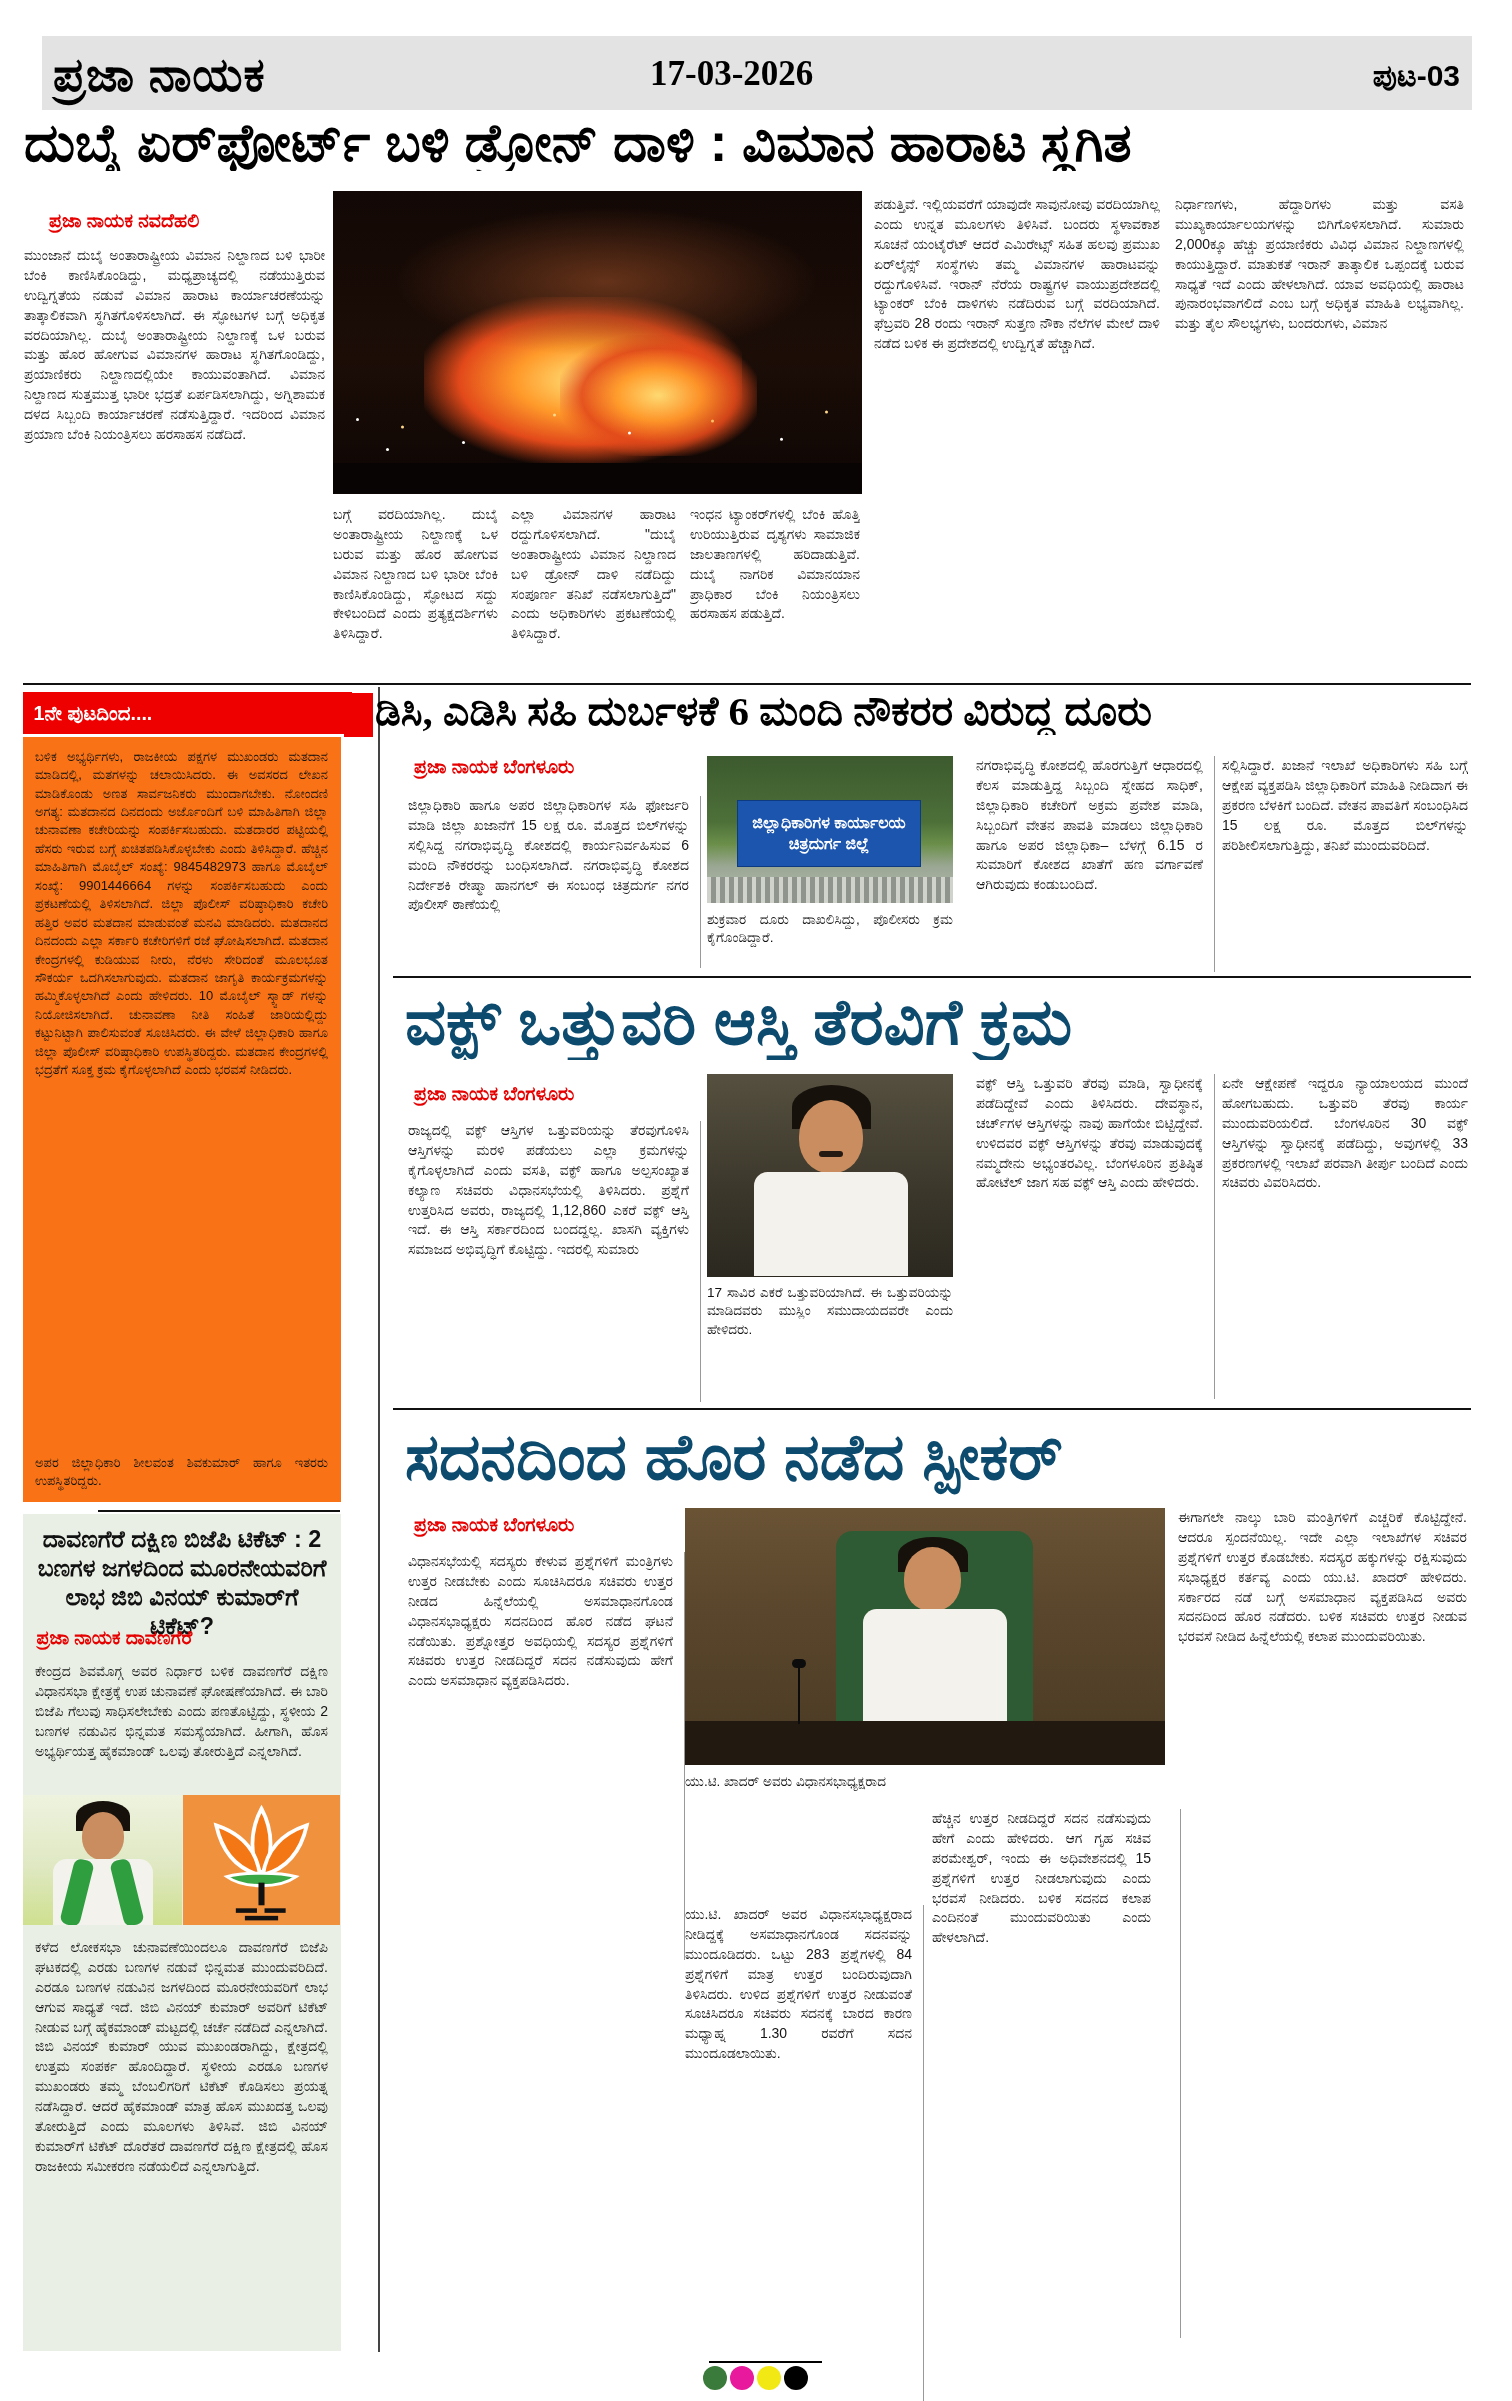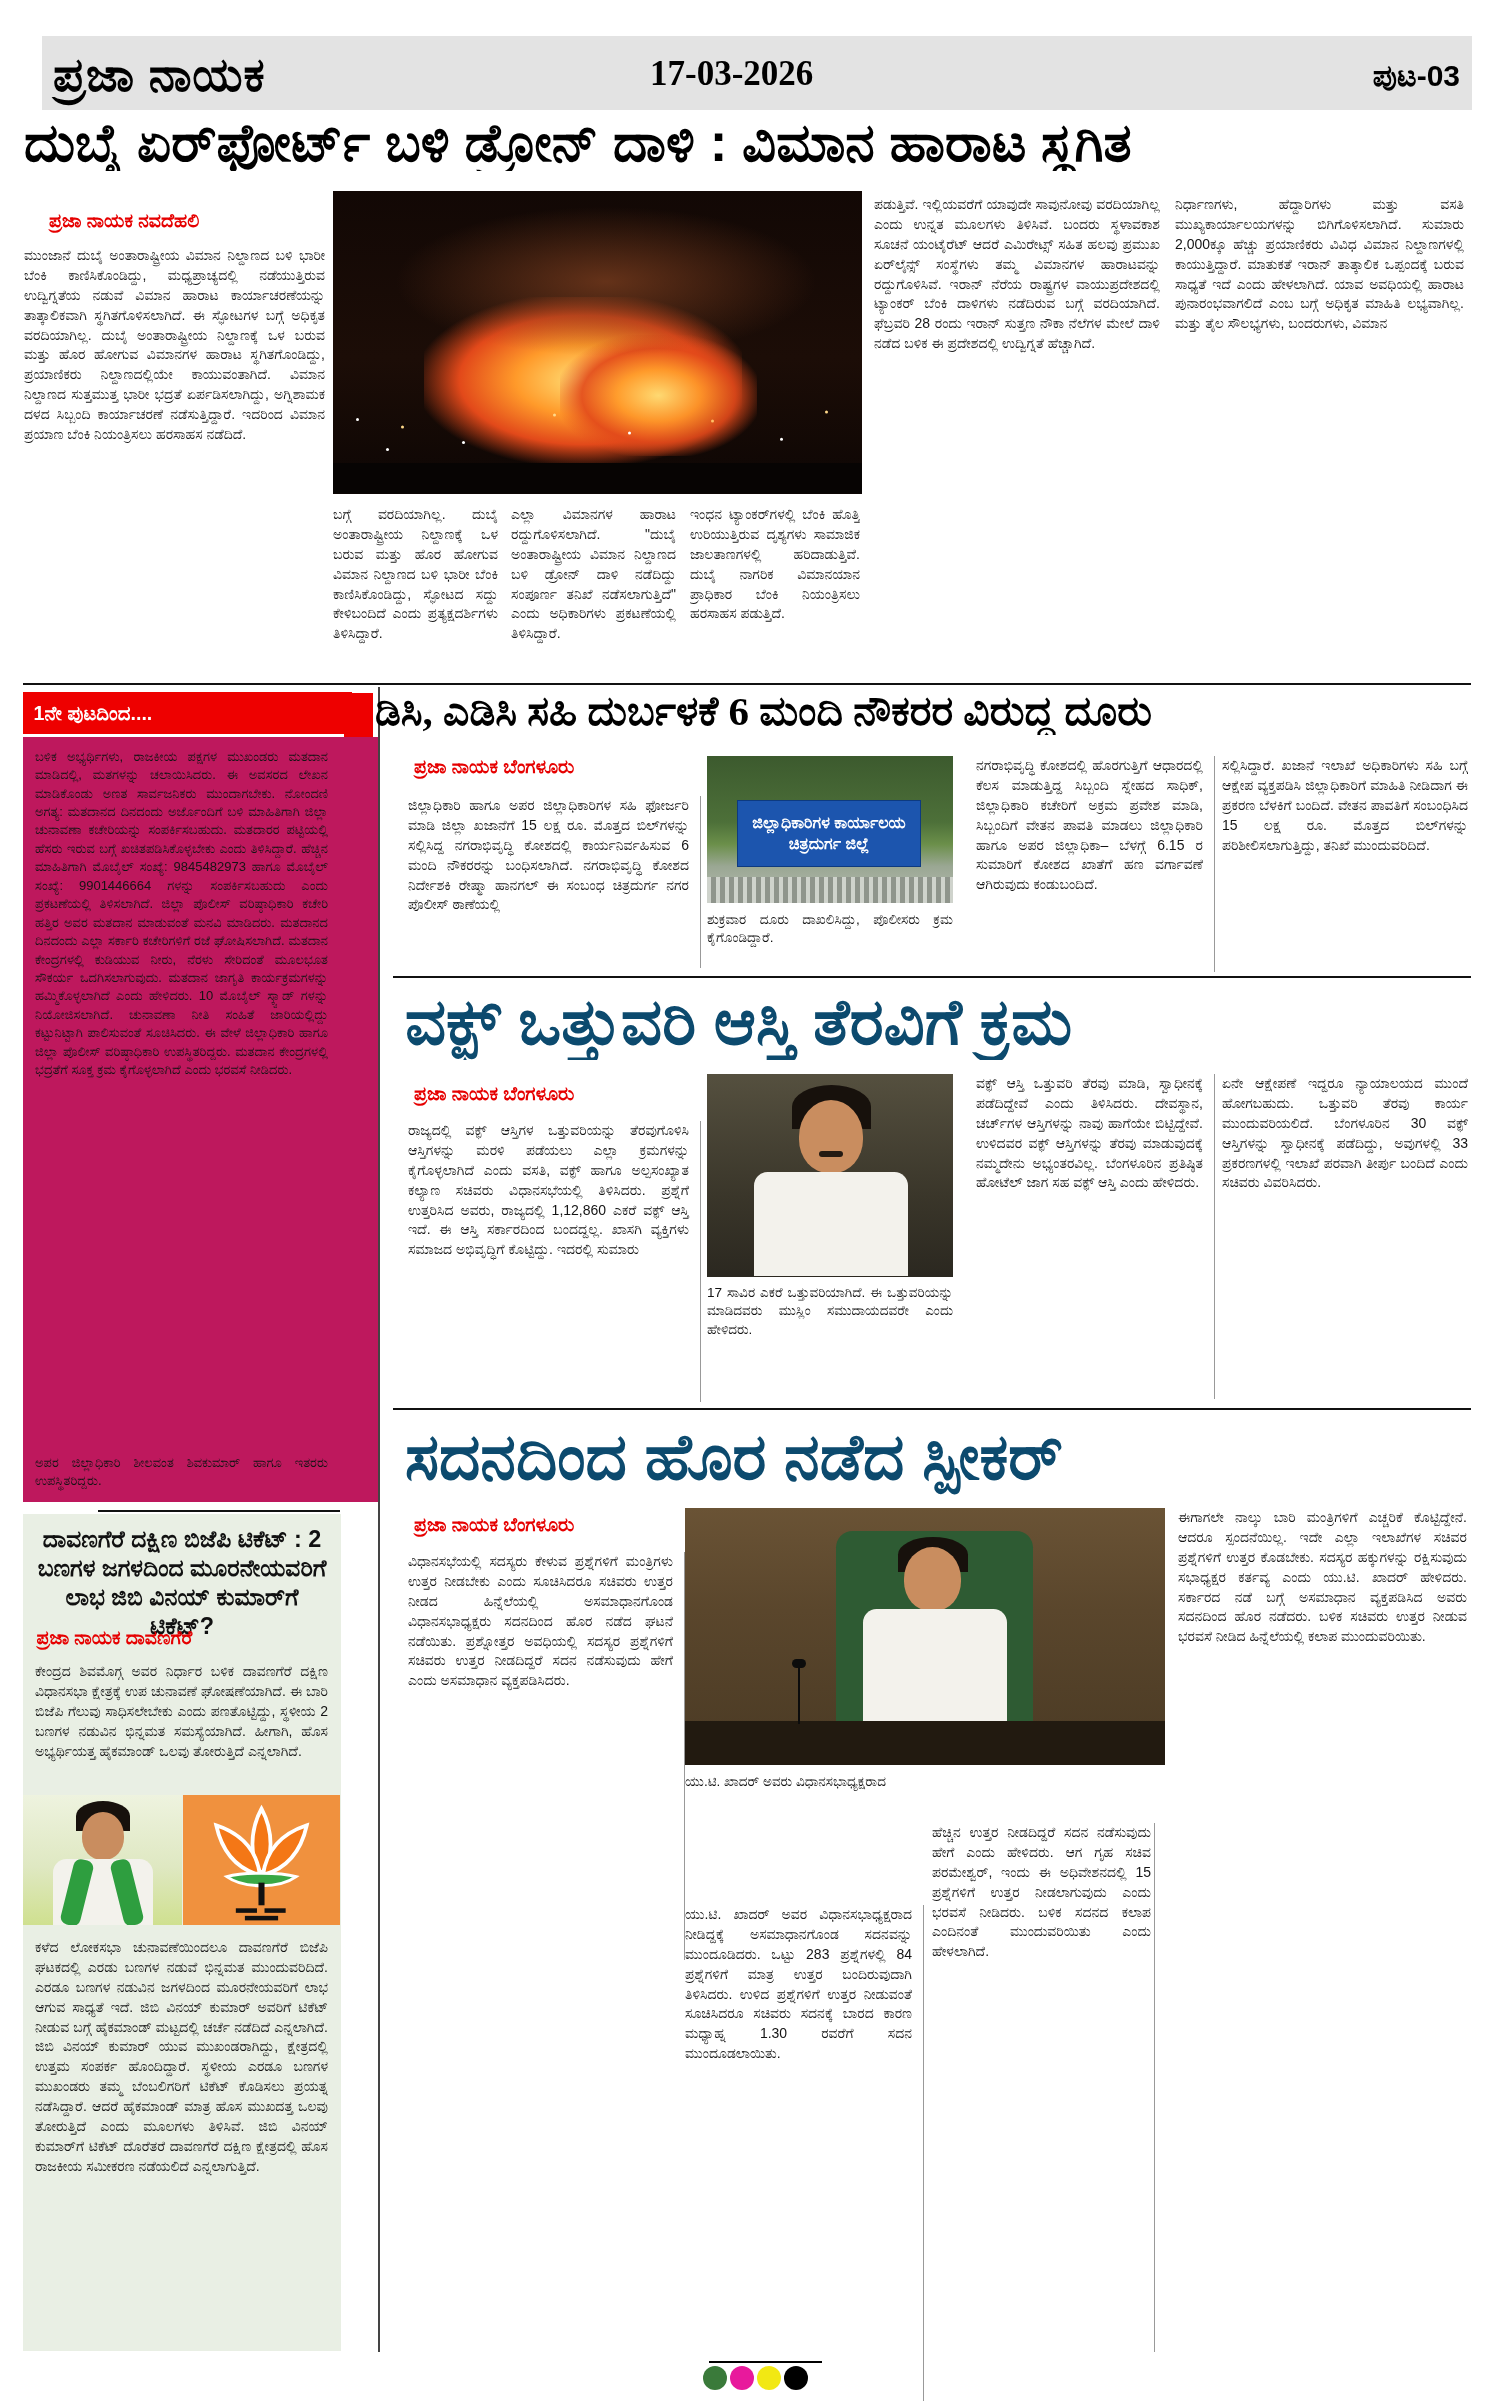--- a/index.html
+++ b/index.html
@@ -12,21 +12,21 @@
   .masthead{font-weight:900;font-size:47px;letter-spacing:0.8px;color:#000;}
   .date{font-family:"Liberation Serif",serif;font-weight:700;font-size:35px;color:#000;}
   .pageno{font-weight:900;font-size:30px;color:#000;}
   .h1{font-weight:900;font-size:53px;line-height:1.05;color:#000;white-space:nowrap;overflow:hidden;}
   .h2{font-weight:900;font-size:41px;color:#000;white-space:nowrap;overflow:hidden;}
   .h3{font-weight:700;font-size:64px;color:#0c4a6e;white-space:nowrap;overflow:hidden;}
   .byline{color:#e60000;font-weight:700;font-size:19px;}
   .body-text{font-size:14px;line-height:1.42;text-align:justify;color:#141414;overflow:hidden;}
   .caption{font-size:13.6px;line-height:1.35;text-align:justify;color:#141414;overflow:hidden;}
   .colrule{border-right:0.8px solid #999;}
-  .cream{background:#be185d;padding-left:37px;}
+  .cream{background:#f97316;}
   .greenbox{background:#e9efe4;}
   .red-label{background:#ee0000;color:#fff;font-weight:700;font-size:19.7px;display:flex;align-items:center;padding-left:10.6px;}
   .box-title{font-weight:900;font-size:23.4px;line-height:1.25;text-align:center;color:#111;}
   
   .photo{overflow:hidden;}
   .fire-photo{background:linear-gradient(180deg,#120805 0%,#1c0d07 55%,#0d0604 100%);}
   .fire-glow{background:radial-gradient(ellipse at center,#ffe27a 0%,#ff9a2a 30%,#e2491a 55%,rgba(70,20,8,0) 75%);}
   .smoke{background:radial-gradient(ellipse at center,rgba(120,60,30,.8) 0%,rgba(60,25,12,0) 70%);}
   .ground{background:#070403;}
   .dot-lights{width:3px;height:3px;background:#fff;border-radius:50%;
@@ -139,21 +139,21 @@
     <div class="abs hair" style="left:213px;top:29px;width:70px;height:35px;"></div>
     <div class="abs skin" style="left:219px;top:39px;width:57px;height:64px;"></div>
     <div class="abs shirt-white" style="left:178px;top:101px;width:144px;height:113px;"></div>
     <div class="abs desk" style="left:0;top:213px;width:480px;height:44px;"></div>
     <div class="abs" style="left:113px;top:159px;width:2.3px;height:57px;background:#0c0c0c;"></div>
     <div class="abs" style="left:107px;top:151px;width:13.6px;height:9px;background:#0c0c0c;border-radius:4.5px;"></div>
   </div>
   <div class="abs caption" style="left:685px;top:1773px;width:325px;height:26px;white-space:nowrap;">ಯು.ಟಿ. ಖಾದರ್ ಅವರು ವಿಧಾನಸಭಾಧ್ಯಕ್ಷರಾದ</div>
 
   <div class="abs body-text colrule" style="left:685px;top:1905px;width:227px;height:529px;padding-right:10.6px;">ಯು.ಟಿ. ಖಾದರ್ ಅವರ ವಿಧಾನಸಭಾಧ್ಯಕ್ಷರಾದ ನೀಡಿದ್ದಕ್ಕೆ ಅಸಮಾಧಾನಗೊಂಡ ಸದನವನ್ನು ಮುಂದೂಡಿದರು. ಒಟ್ಟು 283 ಪ್ರಶ್ನೆಗಳಲ್ಲಿ 84 ಪ್ರಶ್ನೆಗಳಿಗೆ ಮಾತ್ರ ಉತ್ತರ ಬಂದಿರುವುದಾಗಿ ತಿಳಿಸಿದರು. ಉಳಿದ ಪ್ರಶ್ನೆಗಳಿಗೆ ಉತ್ತರ ನೀಡುವಂತೆ ಸೂಚಿಸಿದರೂ ಸಚಿವರು ಸದನಕ್ಕೆ ಬಾರದ ಕಾರಣ ಮಧ್ಯಾಹ್ನ 1.30 ರವರೆಗೆ ಸದನ ಮುಂದೂಡಲಾಯಿತು.</div>
-  <div class="abs body-text colrule" style="left:932px;top:1809px;width:219px;height:529px;padding-right:3px;margin-top:14px;">ಹೆಚ್ಚಿನ ಉತ್ತರ ನೀಡದಿದ್ದರೆ ಸದನ ನಡೆಸುವುದು ಹೇಗೆ ಎಂದು ಹೇಳಿದರು. ಆಗ ಗೃಹ ಸಚಿವ ಪರಮೇಶ್ವರ್, ಇಂದು ಈ ಅಧಿವೇಶನದಲ್ಲಿ 15 ಪ್ರಶ್ನೆಗಳಿಗೆ ಉತ್ತರ ನೀಡಲಾಗುವುದು ಎಂದು ಭರವಸೆ ನೀಡಿದರು. ಬಳಿಕ ಸದನದ ಕಲಾಪ ಎಂದಿನಂತೆ ಮುಂದುವರಿಯಿತು ಎಂದು ಹೇಳಲಾಗಿದೆ.</div>
+  <div class="abs body-text colrule" style="left:932px;top:1809px;width:219px;height:529px;padding-right:29px;">ಹೆಚ್ಚಿನ ಉತ್ತರ ನೀಡದಿದ್ದರೆ ಸದನ ನಡೆಸುವುದು ಹೇಗೆ ಎಂದು ಹೇಳಿದರು. ಆಗ ಗೃಹ ಸಚಿವ ಪರಮೇಶ್ವರ್, ಇಂದು ಈ ಅಧಿವೇಶನದಲ್ಲಿ 15 ಪ್ರಶ್ನೆಗಳಿಗೆ ಉತ್ತರ ನೀಡಲಾಗುವುದು ಎಂದು ಭರವಸೆ ನೀಡಿದರು. ಬಳಿಕ ಸದನದ ಕಲಾಪ ಎಂದಿನಂತೆ ಮುಂದುವರಿಯಿತು ಎಂದು ಹೇಳಲಾಗಿದೆ.</div>
   <div class="abs body-text" style="left:1178px;top:1508px;width:289px;height:830px;">ಈಗಾಗಲೇ ನಾಲ್ಕು ಬಾರಿ ಮಂತ್ರಿಗಳಿಗೆ ಎಚ್ಚರಿಕೆ ಕೊಟ್ಟಿದ್ದೇನೆ. ಆದರೂ ಸ್ಪಂದನೆಯಿಲ್ಲ. ಇದೇ ಎಲ್ಲಾ ಇಲಾಖೆಗಳ ಸಚಿವರ ಪ್ರಶ್ನೆಗಳಿಗೆ ಉತ್ತರ ಕೊಡಬೇಕು. ಸದಸ್ಯರ ಹಕ್ಕುಗಳನ್ನು ರಕ್ಷಿಸುವುದು ಸಭಾಧ್ಯಕ್ಷರ ಕರ್ತವ್ಯ ಎಂದು ಯು.ಟಿ. ಖಾದರ್ ಹೇಳಿದರು. ಸರ್ಕಾರದ ನಡೆ ಬಗ್ಗೆ ಅಸಮಾಧಾನ ವ್ಯಕ್ತಪಡಿಸಿದ ಅವರು ಸದನದಿಂದ ಹೊರ ನಡೆದರು. ಬಳಿಕ ಸಚಿವರು ಉತ್ತರ ನೀಡುವ ಭರವಸೆ ನೀಡಿದ ಹಿನ್ನೆಲೆಯಲ್ಲಿ ಕಲಾಪ ಮುಂದುವರಿಯಿತು.</div>
 
   <div class="abs rule-h" style="left:98px;top:1510px;width:242px;height:1.5px;"></div>
   <div class="abs greenbox" style="left:23px;top:1514px;width:318px;height:837px;">
     <div class="abs box-title" style="left:9px;top:10.6px;width:300px;">ದಾವಣಗೆರೆ ದಕ್ಷಿಣ ಬಿಜೆಪಿ ಟಿಕೆಟ್ : 2 ಬಣಗಳ ಜಗಳದಿಂದ ಮೂರನೇಯವರಿಗೆ ಲಾಭ ಜಿಬಿ ವಿನಯ್ ಕುಮಾರ್‌ಗೆ ಟಿಕೆಟ್?</div>
     <div class="abs byline" style="left:13.6px;top:113px;">ಪ್ರಜಾ ನಾಯಕ ದಾವಣಗೆರೆ</div>
     <div class="abs body-text" style="left:12px;top:148px;width:293px;height:127px;">ಕೇಂದ್ರದ ಶಿವಮೊಗ್ಗ ಅವರ ನಿರ್ಧಾರ ಬಳಿಕ ದಾವಣಗೆರೆ ದಕ್ಷಿಣ ವಿಧಾನಸಭಾ ಕ್ಷೇತ್ರಕ್ಕೆ ಉಪ ಚುನಾವಣೆ ಘೋಷಣೆಯಾಗಿದೆ. ಈ ಬಾರಿ ಬಿಜೆಪಿ ಗೆಲುವು ಸಾಧಿಸಲೇಬೇಕು ಎಂದು ಪಣತೊಟ್ಟಿದ್ದು, ಸ್ಥಳೀಯ 2 ಬಣಗಳ ನಡುವಿನ ಭಿನ್ನಮತ ಸಮಸ್ಯೆಯಾಗಿದೆ. ಹೀಗಾಗಿ, ಹೊಸ ಅಭ್ಯರ್ಥಿಯತ್ತ ಹೈಕಮಾಂಡ್ ಒಲವು ತೋರುತ್ತಿದೆ ಎನ್ನಲಾಗಿದೆ.</div>
 
     <div class="abs photo cand-photo" style="left:0px;top:281px;width:159px;height:130px;">
       <div class="abs hair" style="left:53px;top:6px;width:54px;height:30px;"></div>

